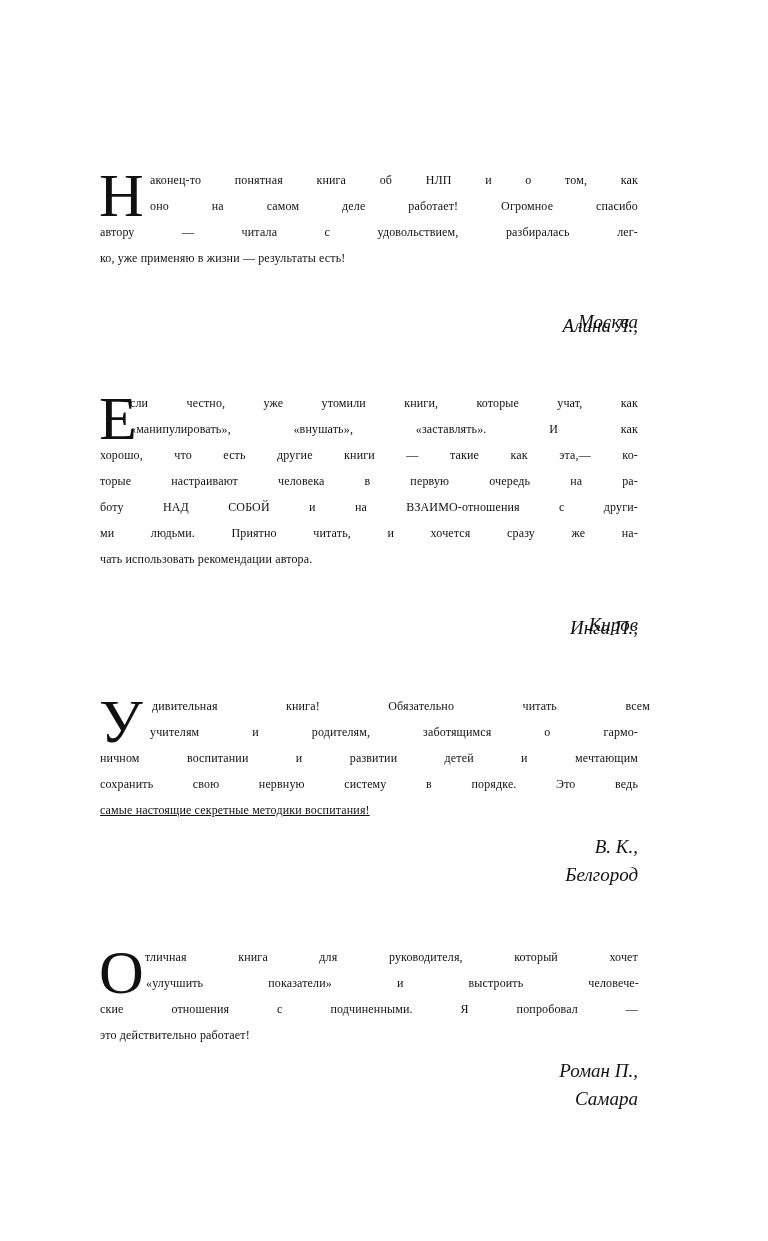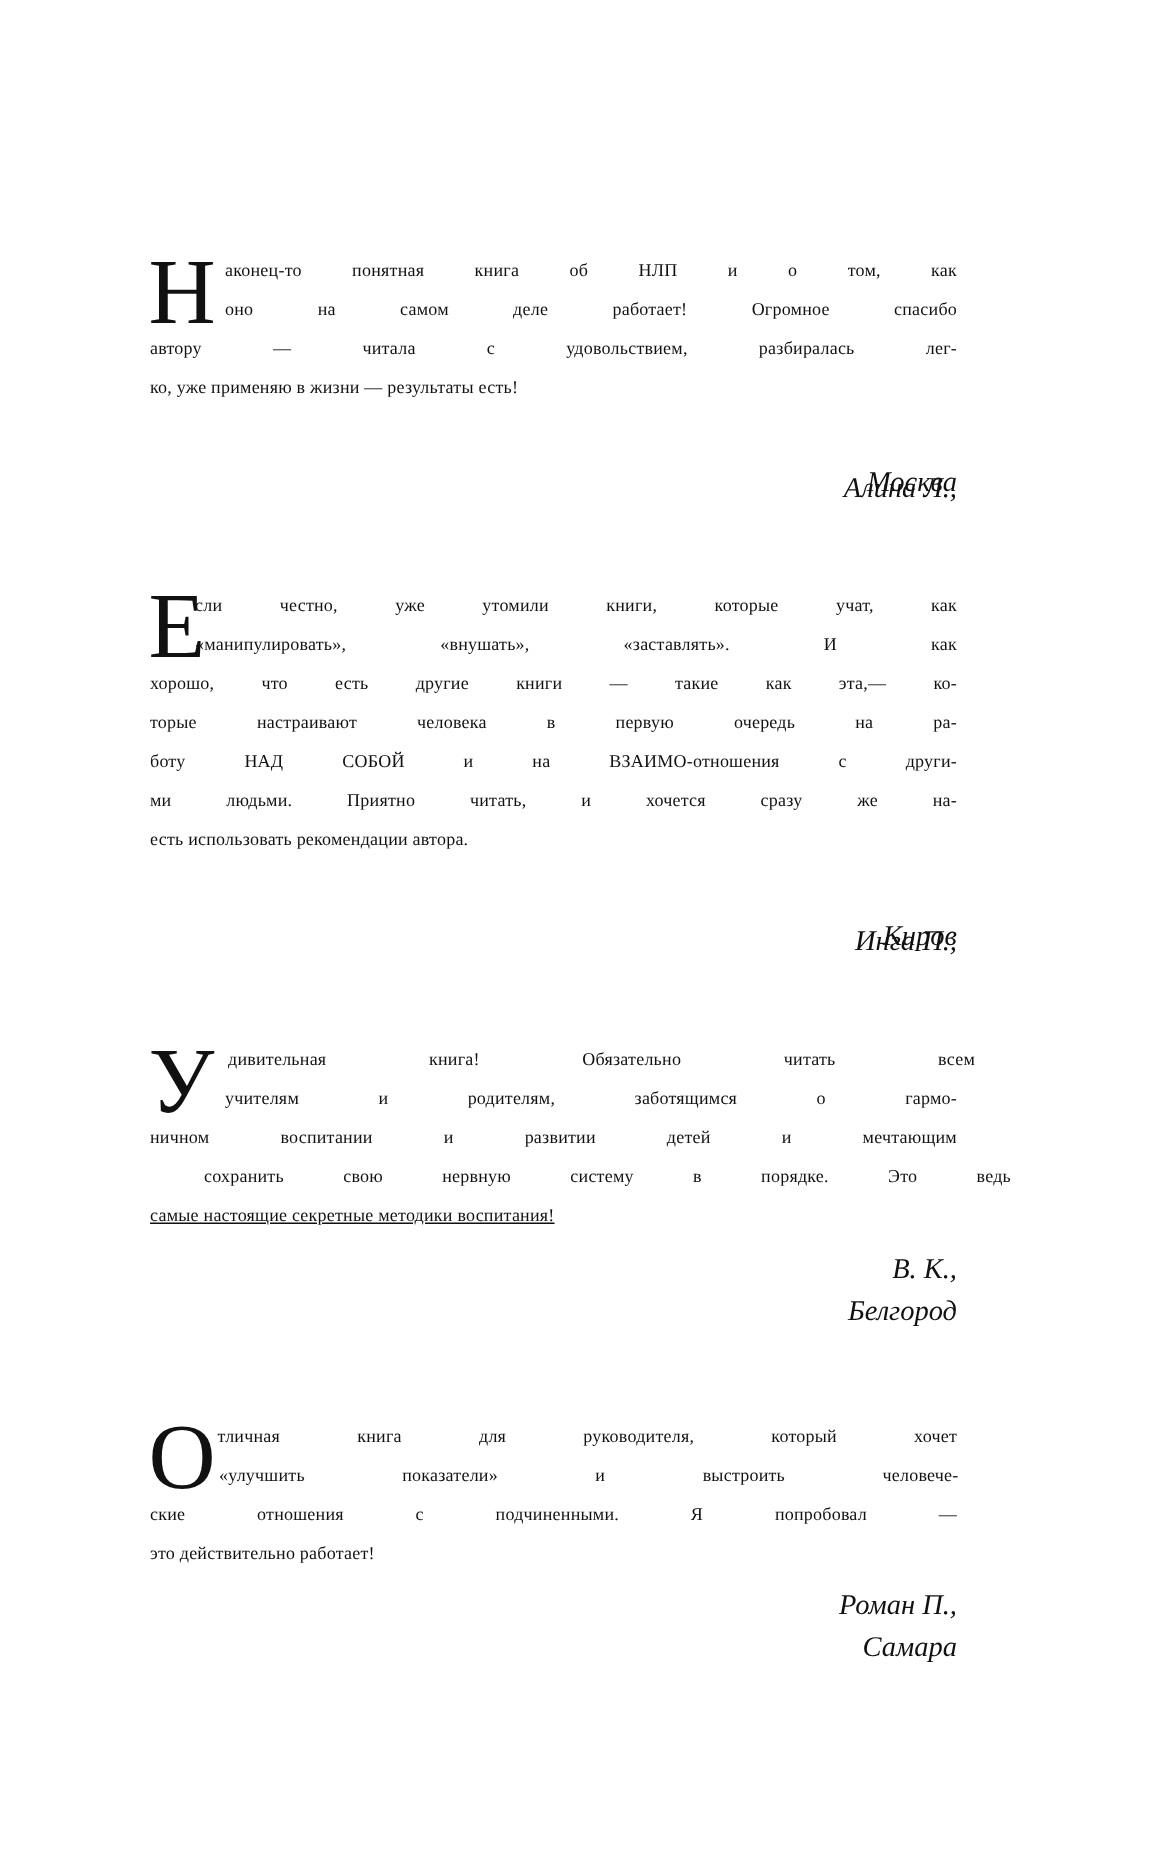--- a/index.html
+++ b/index.html
@@ -33,31 +33,31 @@
   </div>
 
   <div class="review" style="top:390px;">
     <span class="dropcap" style="top:0px;">Е</span>
     <div class="line indent" style="top:0px; left:30px; width:508px;">сли честно, уже утомили книги, которые учат, как</div>
     <div class="line indent" style="top:26px; left:30px; width:508px;">«манипулировать», «внушать», «заставлять». И как</div>
     <div class="line" style="top:52px;">хорошо, что есть другие книги — такие как эта,— ко-</div>
     <div class="line" style="top:78px;">торые настраивают человека в первую очередь на ра-</div>
     <div class="line" style="top:104px;">боту НАД СОБОЙ и на ВЗАИМО-отношения с други-</div>
     <div class="line" style="top:130px;">ми людьми. Приятно читать, и хочется сразу же на-</div>
-    <div class="line last" style="top:156px;">есть использовать рекомендации автора.</div>
+    <div class="line last" style="top:156px;">чать использовать рекомендации автора.</div>
     <div class="attr" style="top:194px;margin-top:31px;">Инга П.,</div>
     <div class="attr" style="top:222px;">Киров</div>
   </div>
 
   <div class="review" style="top:693px;">
     <span class="dropcap" style="top:0px;">У</span>
     <div class="line indent" style="top:0px; left:40px; width:498px;margin-left:12px;">дивительная книга! Обязательно читать всем</div>
     <div class="line indent" style="top:26px; left:50px; width:488px;">учителям и родителям, заботящимся о гармо-</div>
     <div class="line" style="top:52px;">ничном воспитании и развитии детей и мечтающим</div>
-    <div class="line" style="top:78px;margin-left:36px;">сохранить свою нервную систему в порядке. Это ведь</div>
+    <div class="line" style="top:78px;">сохранить свою нервную систему в порядке. Это ведь</div>
     <div class="line last" style="top:104px;text-decoration:underline;">самые настоящие секретные методики воспитания!</div>
     <div class="attr" style="top:141px;">В. К.,</div>
     <div class="attr" style="top:169px;">Белгород</div>
   </div>
 
   <div class="review" style="top:944px;">
     <span class="dropcap" style="top:0px;">О</span>
     <div class="line indent" style="top:0px; left:45px; width:493px;">тличная книга для руководителя, который хочет</div>
     <div class="line indent" style="top:26px; left:46px; width:493px;">«улучшить показатели» и выстроить человече-</div>
     <div class="line" style="top:52px;">ские отношения с подчиненными. Я попробовал —</div>

